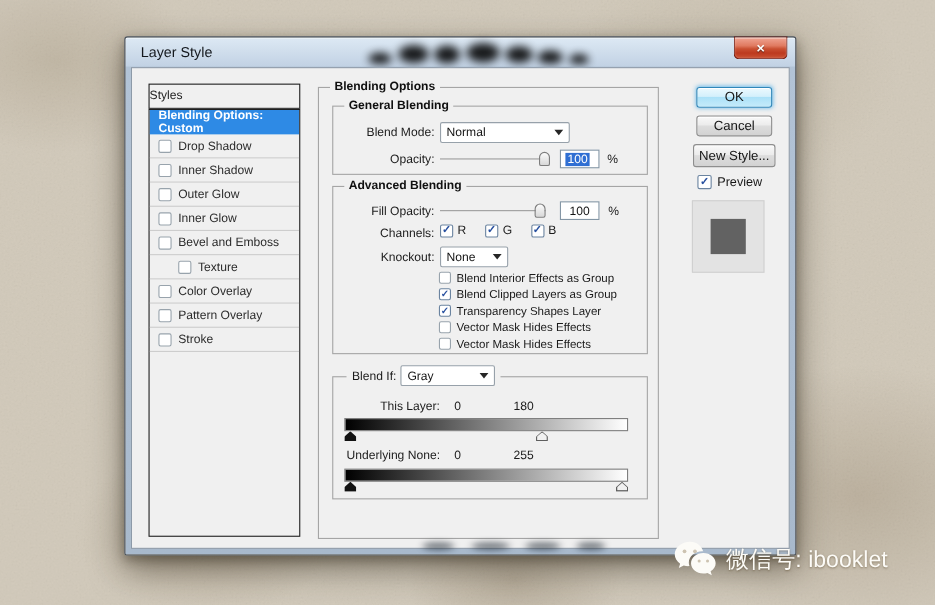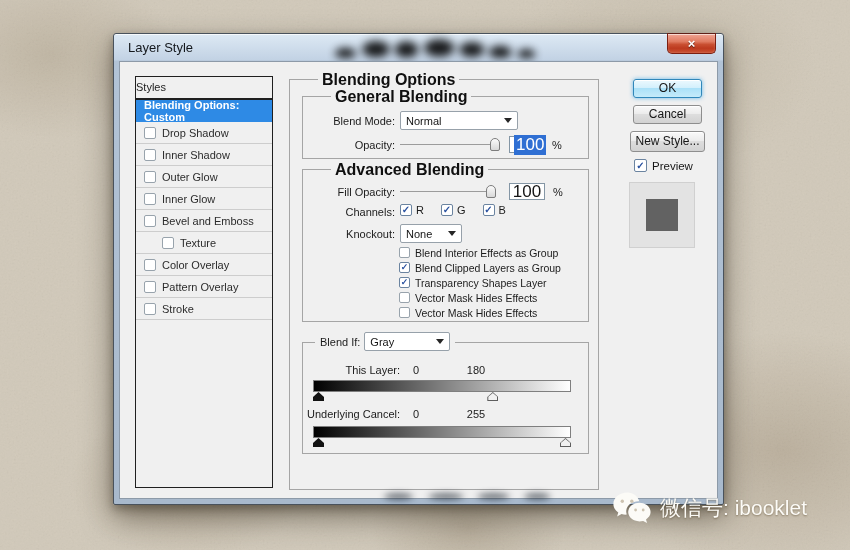--- a/index.html
+++ b/index.html
@@ -84,22 +84,22 @@
   .cb {
     width:12px; height:12px; flex:none; background:#fff;
     border:1px solid #98a3ac; border-radius:2px;
     display:inline-flex; align-items:center; justify-content:center;
     font-size:10px; line-height:1; color:#28509f; font-weight:bold; cursor:default;
   }
   .cb.checked { border-color:#6b84a0; }
 
   
   .main-box   { position:absolute; left:169px; top:17px; width:310px; height:411px; border:1px solid #a5a5a5; }
-  .box-label  { position:absolute; top:-7px; left:28px; background:#f0f0f0; padding:0 4px;
-                font-size:16px; font-weight:bold; color:#101010; line-height:13px; white-space:nowrap; }
+  .box-label  { position:absolute; top:-7px; left:10px; background:#f0f0f0; padding:0 4px;
+                font-size:11px; font-weight:bold; color:#101010; line-height:13px; white-space:nowrap; }
   .groupbox   { position:absolute; border:1px solid #a5a5a5; }
   .gb-general  { left:12px; top:16px;  width:287px; height:63px; }
   .gb-advanced { left:12px; top:89px;  width:287px; height:153px; }
   .gb-blendif  { left:12px; top:262px; width:287px; height:112px; }
 
   .flabel { position:absolute; font-size:11px; color:#1b1b1b; text-align:right; white-space:nowrap; }
   .pct    { position:absolute; font-size:11px; color:#1b1b1b; }
 
   .dd {
     position:absolute; background:#fff; border:1px solid #97a1aa; border-radius:2px;
@@ -110,21 +110,21 @@
 
   .slider { position:absolute; height:15px; }
   .slider::before { content:''; position:absolute; left:0; right:0; top:7px; border-top:1px solid #9c9c9c; }
   .thumb {
     position:absolute; right:0; top:1px; width:10px; height:13px;
     border:1px solid #7d7d7d; border-radius:5px 5px 2px 2px;
     background:linear-gradient(#fbfbfb, #d8d8d8); cursor:default;
   }
   .numbox {
     position:absolute; width:36px; height:17px; background:#fff; border:1px solid #8496a5;
-    font-size:17px; color:#141414; display:flex; align-items:center; padding-left:4px; cursor:text;
+    font-size:11px; color:#141414; display:flex; align-items:center; padding-left:4px; cursor:text;
   }
   .numbox .sel { background:#2f6fd3; color:#fff; padding:0 2px; }
   .numbox.centered { justify-content:center; padding-left:0; }
 
   .ch-row { position:absolute; left:97px; top:34px; display:flex; align-items:center; }
   .ch-item { display:flex; align-items:center; gap:4px; margin-right:17px; }
   .ch-label { font-size:11px; color:#1b1b1b; }
 
   .opt-list { position:absolute; left:96px; top:75px; }
   .opt-row { display:flex; align-items:center; gap:5px; height:15px; font-size:10.5px; color:#1b1b1b; cursor:default; }
@@ -338,21 +338,21 @@
             <span class="lowv" style="top:21px">0</span>
             <span class="highv" style="top:21px">180</span>
             <div class="bif-bar" style="top:37px"></div>
             <div class="bif-handles" style="top:49px">
               <span class="handle dark" style="left: calc(0% + 0px);"></span>
               <span class="handle light" style="left: calc(70.59% - 7.8px);"></span>
             </div>
           </div>
 
           <div class="bif-slider">
-            <span class="bif-label" style="top:65px">Underlying Cancel:</span>
+            <span class="bif-label" style="top:65px">Underlying None:</span>
             <span class="lowv" style="top:65px">0</span>
             <span class="highv" style="top:65px">255</span>
             <div class="bif-bar" style="top:83px"></div>
             <div class="bif-handles" style="top:95px">
               <span class="handle dark" style="left: calc(0% + 0px);"></span>
               <span class="handle light" style="left: calc(100% - 11px);"></span>
             </div>
           </div>
         </div>
       </div>

